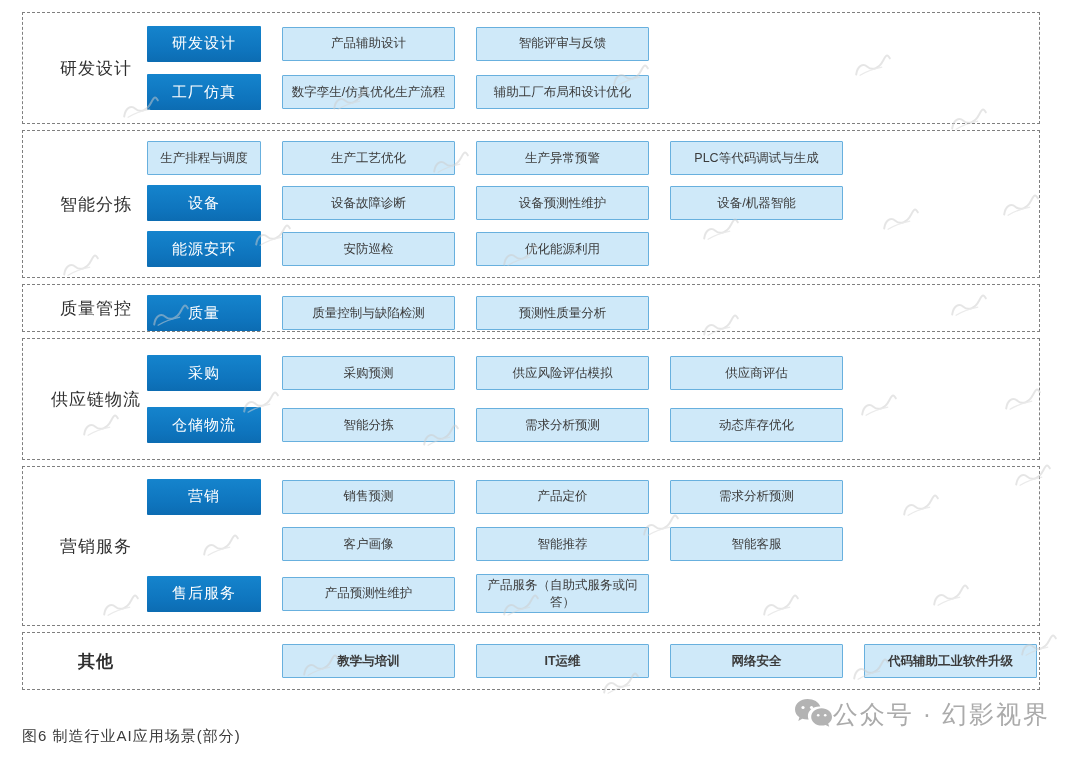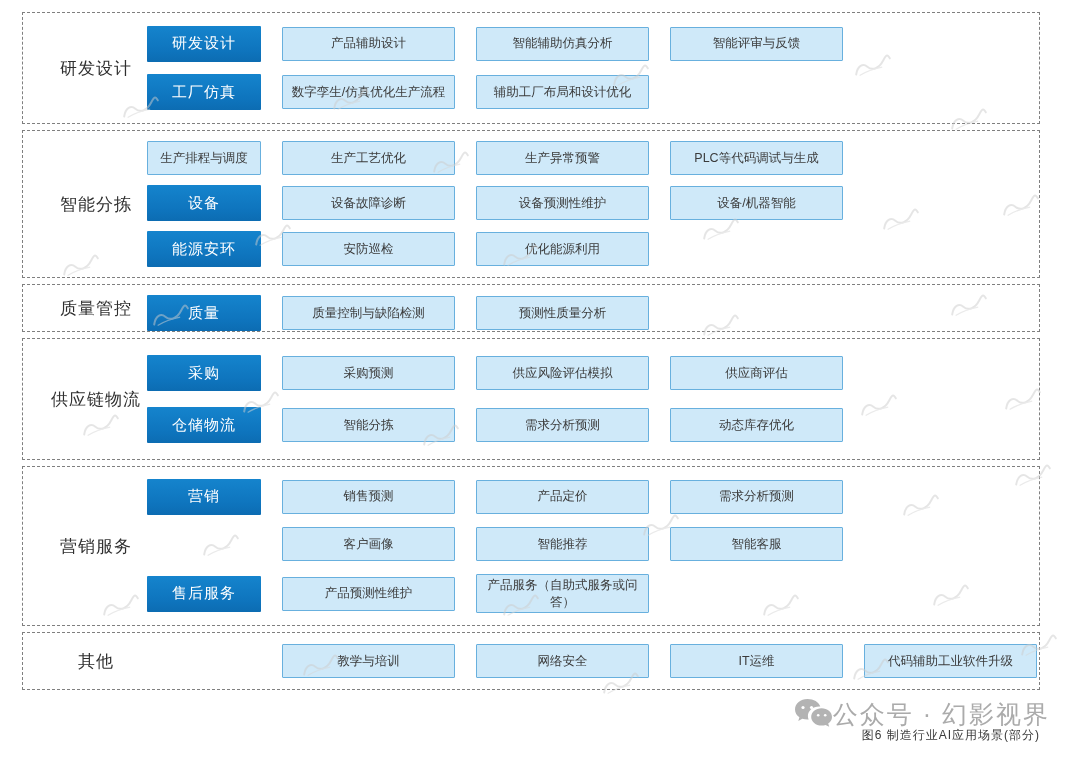--- a/index.html
+++ b/index.html
@@ -27,21 +27,21 @@
     display: flex;
     flex-direction: column;
     justify-content: space-evenly;
     background: transparent;
   }
   .section:nth-of-type(1) { height: 112px; }
   .section:nth-of-type(2) { height: 148px; }
   .section:nth-of-type(3) { height: 48px; justify-content: flex-end;  }
   .section:nth-of-type(4) { height: 122px; }
   .section:nth-of-type(5) { height: 160px; }
-  .section:nth-of-type(6) { height: 58px;  }
+  .section:nth-of-type(6) { height: 58px; font-weight: bold;  }
   .section-label {
     position: absolute;
     left: 20px;
     top: 50%;
     transform: translateY(-50%);
     width: 106px;
     text-align: center;
     font-size: 17px;
     color: #2f2f2f;
     letter-spacing: 1px;
@@ -77,22 +77,22 @@
     font-size: 12.5px;
     line-height: 1.35;
     padding: 2px 3px;
     border-radius: 1px;
   }
   .caption {
     position: absolute;
     left: 22px;
     top: 727px;
     width: 1018px;
-    text-align: right;
-    font-size: 12px;
+    text-align: left;
+    font-size: 15px;
     color: #3a3a3a;
     letter-spacing: 1px;
   }
   .watermark {
     position: absolute;
     right: 30px;
     top: 697px;
     display: flex;
     align-items: center;
     gap: 0;
@@ -119,21 +119,20 @@
 <body>
 
 <div class="canvas">
 
   <div class="diagram">
       <div class="section">
         <div class="section-label">研发设计</div>
         <div class="row">
           <div class="cat">研发设计</div>
           <div class="box">产品辅助设计</div>
-          <div class="box">智能辅助仿真分析</div>
           <div class="box">智能评审与反馈</div>
         </div>
         <div class="row">
           <div class="cat">工厂仿真</div>
           <div class="box">数字孪生/仿真优化生产流程</div>
           <div class="box">辅助工厂布局和设计优化</div>
         </div>
       </div>
       <div class="section">
         <div class="section-label">智能分拣</div>
@@ -196,22 +195,22 @@
           <div class="cat">售后服务</div>
           <div class="box">产品预测性维护</div>
           <div class="box">产品服务（自助式服务或问答）</div>
         </div>
       </div>
       <div class="section">
         <div class="section-label">其他</div>
         <div class="row">
           <div class="cat-spacer"></div>
           <div class="box">教学与培训</div>
+          <div class="box">IT运维</div>
           <div class="box">网络安全</div>
-          <div class="box">IT运维</div>
           <div class="box">代码辅助工业软件升级</div>
         </div>
       </div>
     </div>
 
   <div class="caption">图6 制造行业AI应用场景(部分)</div>
 
   <div class="watermark">
     <span style="display:inline-flex;">
       <svg width="40" height="34" viewBox="0 0 40 34">

